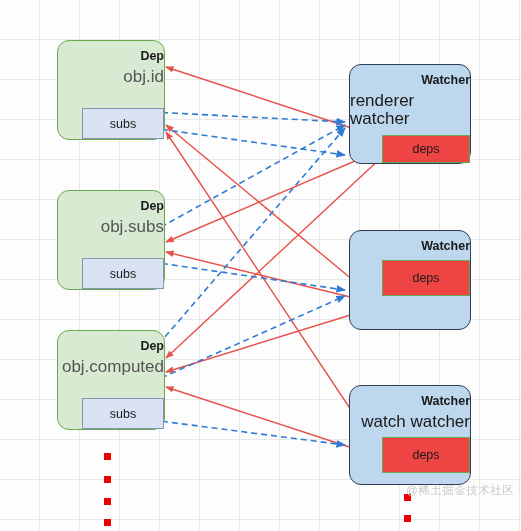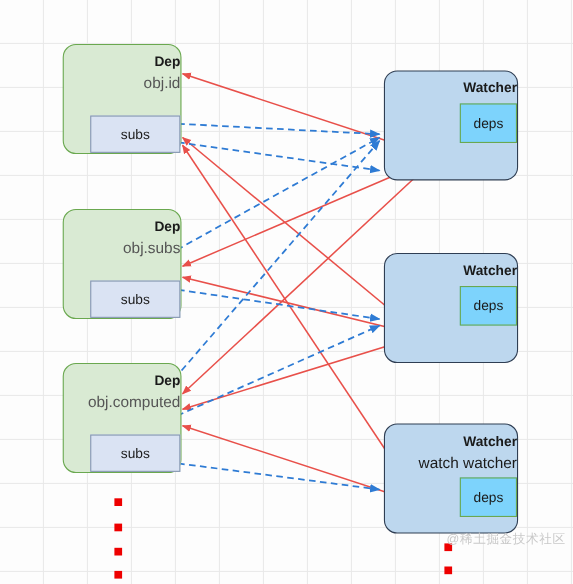--- a/index.html
+++ b/index.html
@@ -50,21 +50,21 @@
     margin-top: 20px;
   }
   .node-title {
     font-size: 12.5px;
     font-weight: bold;
     color: #1a1a1a;
     margin-top: 9px;
     line-height: 1.1;
   }
   .node-sub {
-    font-size: 14px;
+    font-size: 17px;
     color: #555555;
     margin-top: 4px;
     line-height: 1.1;
   }
   .watcher-node .node-sub {
     color: #1a1a1a;
   }
   .inner-box {
     box-sizing: border-box;
     border: 1px solid;
@@ -75,23 +75,23 @@
     color: #1a1a1a;
   }
   .subs-box {
     width: 82px;
     height: 50px;
     background: #dae3f3;
     border-color: #8496b0;
     margin-top: 22px;
   }
   .deps-box {
-    width: 52px;
+    width: 88px;
     height: 36px;
-    background: #7dd3fc;
+    background: #ef4444;
     border-color: #6aa84f;
     margin-top: 6px;
   }
   .ellipsis-dot {
     position: absolute;
     width: 7px;
     height: 7px;
     background: #ee0000;
   }
   .watermark {
@@ -150,20 +150,21 @@
       </div>
       <div class="node dep-node" style="left: 57px; top: 330px;">
         <div class="node-title">Dep</div>
         <div class="node-sub">obj.computed</div>
         <div class="inner-box subs-box">subs</div>
       </div>
     </div>
   <div id="watcher-nodes">
       <div class="node watcher-node" style="left: 349px; top: 44px;">
         <div class="node-title">Watcher</div>
+        <div class="node-sub">renderer watcher</div>
         <div class="inner-box deps-box">deps</div>
       </div>
       <div class="node watcher-node" style="left: 349px; top: 210px;">
         <div class="node-title">Watcher</div>
         <div class="inner-box deps-box">deps</div>
       </div>
       <div class="node watcher-node" style="left: 349px; top: 365px;">
         <div class="node-title">Watcher</div>
         <div class="node-sub">watch watcher</div>
         <div class="inner-box deps-box">deps</div>

